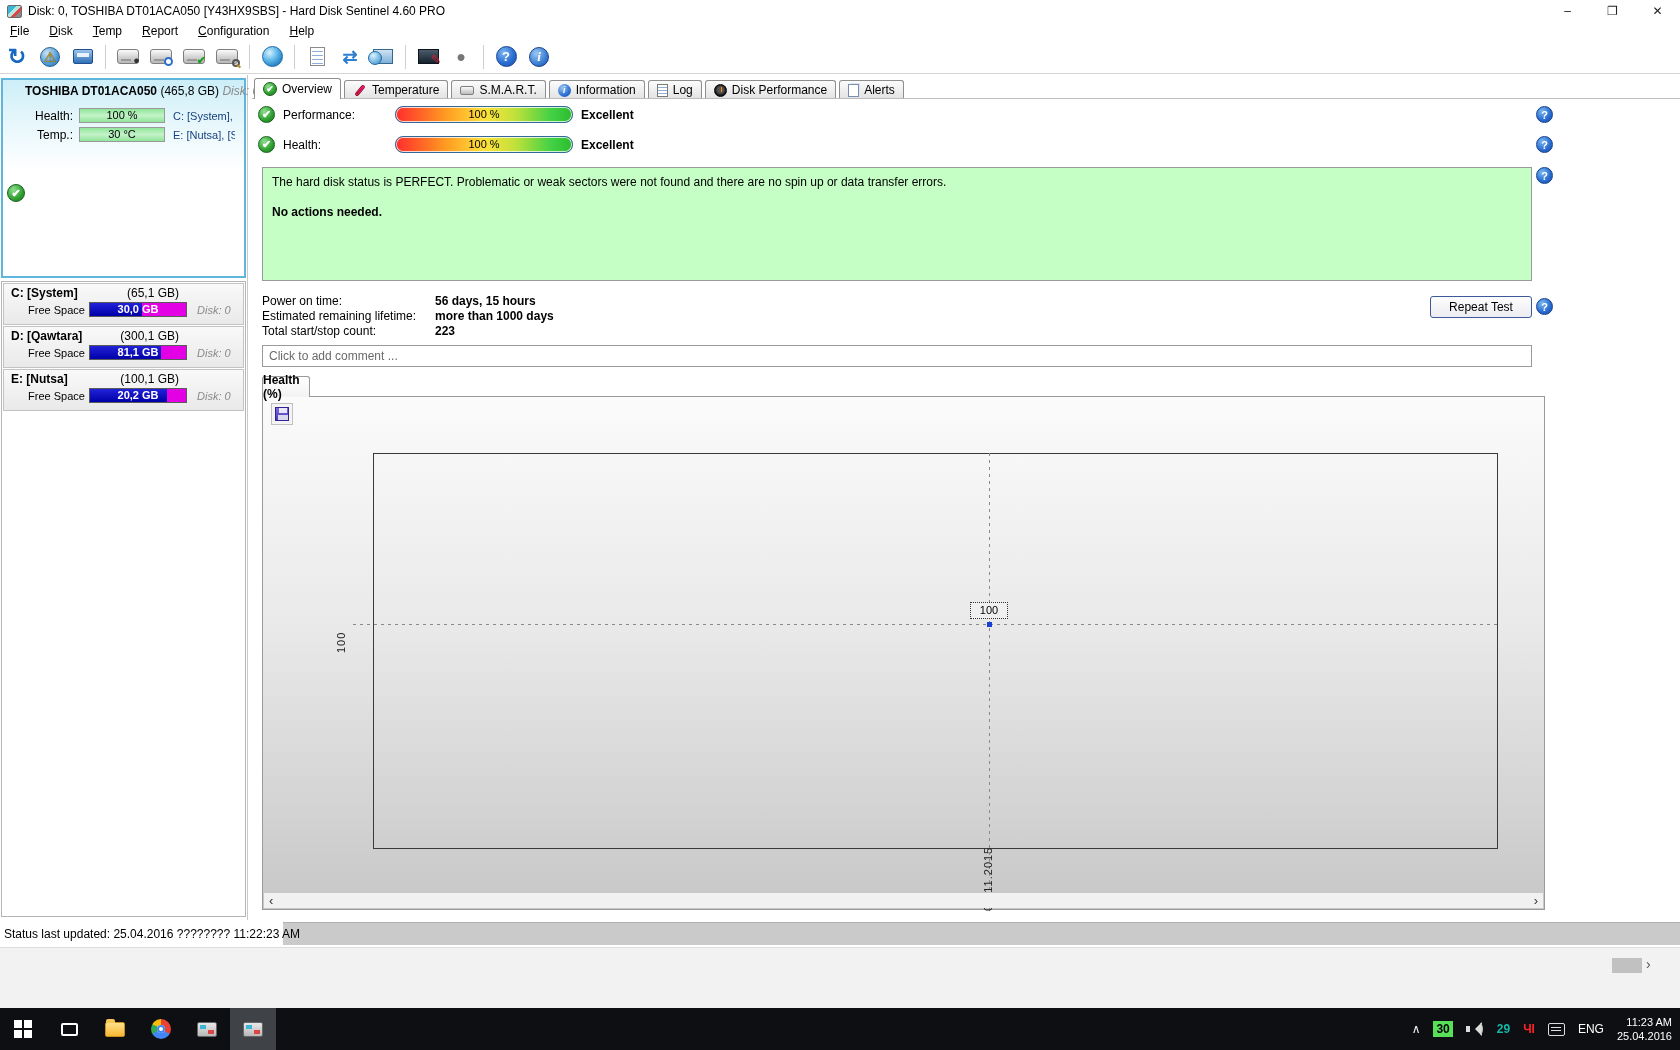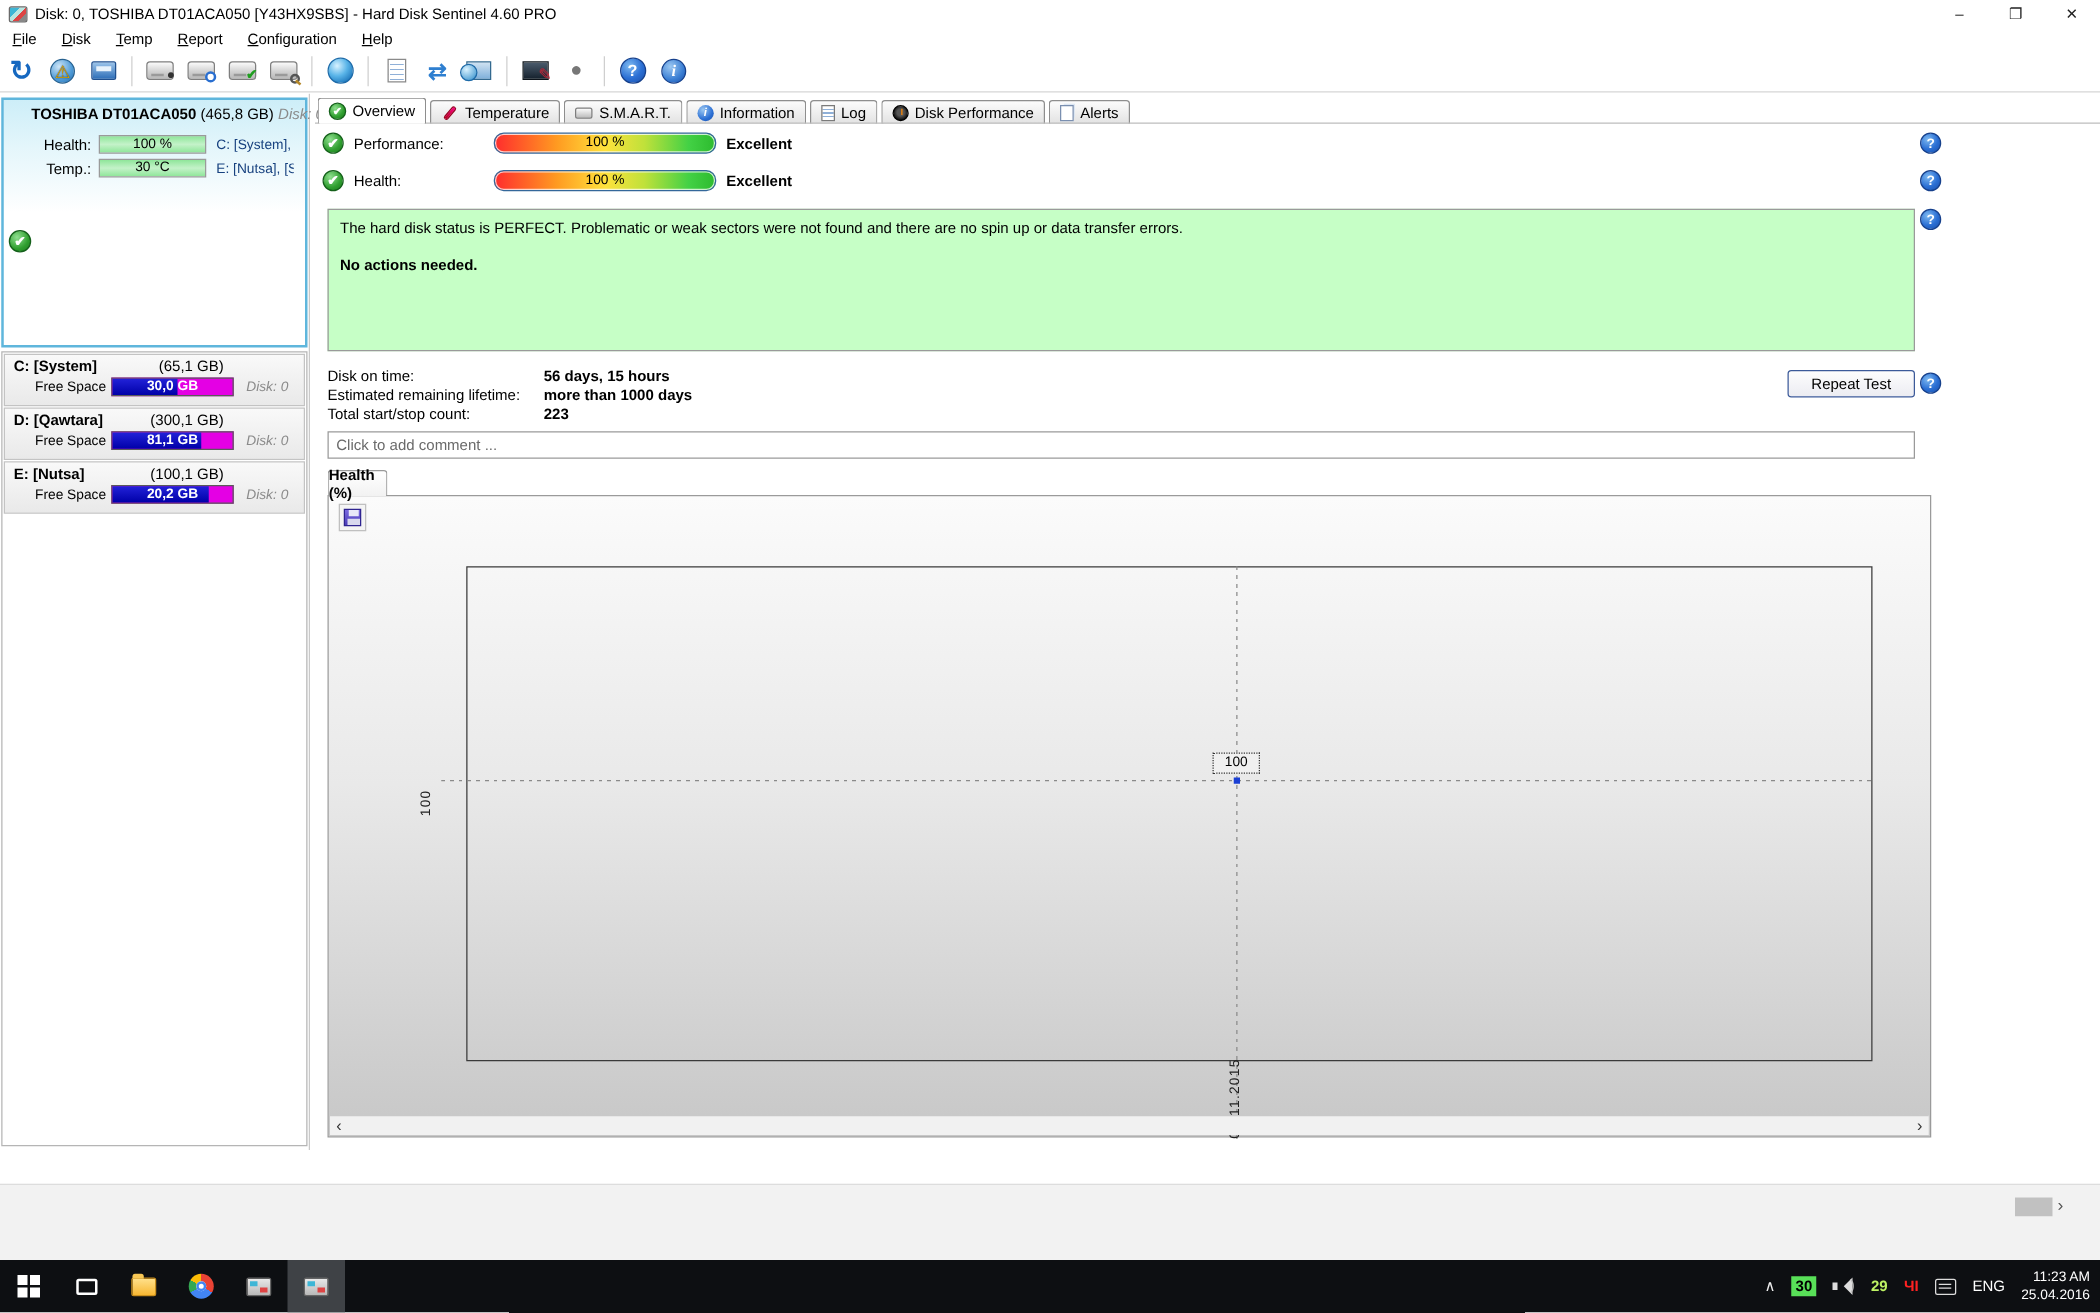--- a/index.html
+++ b/index.html
@@ -151,21 +151,21 @@
   .hds-ico::before { content:""; position:absolute; left:2px; top:2px; width:6px; height:4px; background:#3db6d6; }
   .hds-ico::after { content:""; position:absolute; right:2px; bottom:2px; width:6px; height:4px; background:#d44; }
   .tb-active { background:#3f4246; }
   .tray { position:absolute; right:8px; top:0; height:42px; display:flex; align-items:center; gap:13px; }
   .tray-chevron { font-size:12px; color:#eee; }
   .temp-green { background:#58e058; color:#000; font-size:12px; font-weight:bold; padding:0 3px; line-height:16px; }
   .spk { position:relative; width:18px; height:14px; }
   .spk-box { position:absolute; left:0; top:4px; width:4px; height:6px; background:#ddd; }
   .spk-tri { position:absolute; left:2px; top:0; width:0; height:0; border:7px solid transparent; border-right:7px solid #ddd; }
   .spk-wave { position:absolute; right:0; top:-1px; color:#bbb; font-size:12px; }
-  .temp-red { color:#bef264; font-size:12px; font-weight:bold; }
+  .temp-red { color:#14b8a6; font-size:12px; font-weight:bold; }
   .chi-red { color:#ff2222; font-size:12px; font-weight:bold; }
   .msg-ico { width:17px; height:13px; border:1px solid #ddd; border-radius:2px; background:#0d0f12; position:relative; }
   .msg-ico::before { content:""; position:absolute; left:2px; top:3px; width:10px; height:1px; background:#ddd; box-shadow:0 3px 0 #ddd; }
   .lang { font-size:12px; color:#fff; }
   .clock { text-align:right; font-size:11px; line-height:14px; color:#fff; }
 </style>
 </head>
 <body>
 
 <div id="screen">
@@ -375,21 +375,21 @@
   <div class="qicon" style="left:1536px; top:106px;">?</div>
   <div class="qicon" style="left:1536px; top:136px;">?</div>
   <div class="qicon" style="left:1536px; top:167px;">?</div>
   <div class="qicon" style="left:1536px; top:298px;">?</div>
 
   <div class="greenbox">
     <div>The hard disk status is PERFECT. Problematic or weak sectors were not found and there are no spin up or data transfer errors.</div>
     <div class="gb-line2">No actions needed.</div>
   </div>
 
-  <div class="det-label" style="top:294px;">Disk on time:</div>
+  <div class="det-label" style="top:294px;">Power on time:</div>
   <div class="det-value" style="top:294px;">56 days, 15 hours</div>
   <div class="det-label" style="top:309px;">Estimated remaining lifetime:</div>
   <div class="det-value" style="top:309px;">more than 1000 days</div>
   <div class="det-label" style="top:324px;">Total start/stop count:</div>
   <div class="det-value" style="top:324px;">223</div>
 
   <div class="repeat-btn">Repeat Test</div>
 
   <input class="comment" placeholder="Click to add comment ..." style="">
 
@@ -404,20 +404,24 @@
     <div class="dpoint"></div>
     <div class="dlabel">100</div>
     <div class="vtext" style="left:72px; top:212px; height:44px;">100</div>
     <div class="vtext" style="left:719px; top:458px; height:56px;">08.11.2015</div>
     <div class="chart-scroll">
       <span>‹</span>
       <span>›</span>
     </div>
   </div>
 
+  <div class="statusbar">
+    <div class="status-gray"></div>
+    <div class="status-text">Status last updated: 25.04.2016 ???????? 11:22:23 AM</div>
+  </div>
 
   <div class="bgstrip">
     <div class="bg-thumb"></div>
     <div class="bg-arrow">›</div>
   </div>
 
   <div class="taskbar">
     <div class="tb-left">
       <div class="tb-btn">
         <div class="startgrid">

